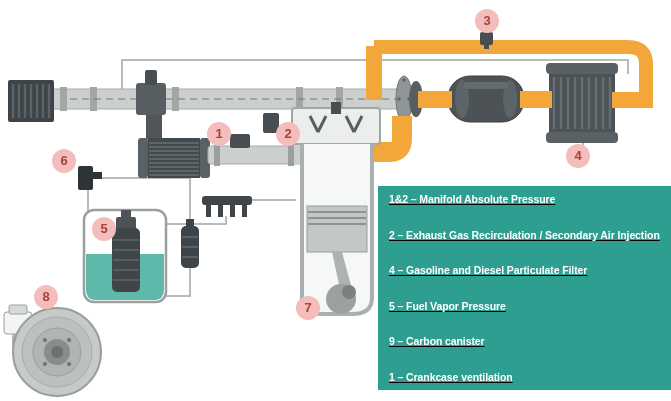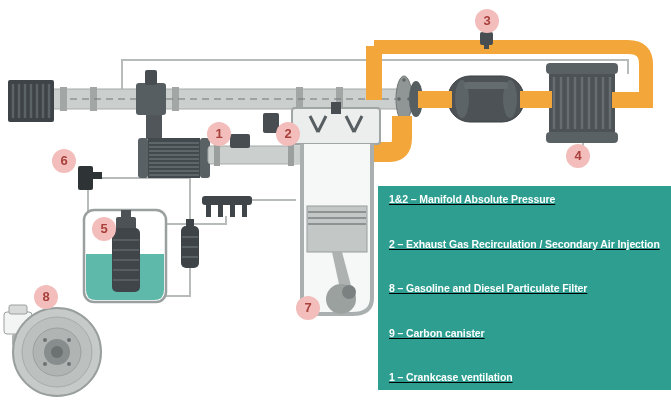--- a/index.html
+++ b/index.html
@@ -217,18 +217,19 @@
   <div class="callout" style="left:475px;top:9px;">3</div>
   <div class="callout" style="left:566px;top:144px;">4</div>
   <div class="callout" style="left:92px;top:217px;">5</div>
   <div class="callout" style="left:52px;top:149px;">6</div>
   <div class="callout" style="left:296px;top:296px;">7</div>
   <div class="callout" style="left:34px;top:285px;">8</div>
 
   <div class="legend">
     <div class="legend-row">1&amp;2 – Manifold Absolute Pressure</div>
     <div class="legend-row">2 – Exhaust Gas Recirculation / Secondary Air Injection</div>
-    <div class="legend-row">8 – Gasoline and Diesel Particulate Filter</div>
+    <div class="legend-row">4 – Gasoline and Diesel Particulate Filter</div>
+    <div class="legend-row">5 – Fuel Vapor Pressure</div>
     <div class="legend-row">9 – Carbon canister</div>
     <div class="legend-row">1 – Crankcase ventilation</div>
   </div>
 
 </div>
 
 </body></html>

